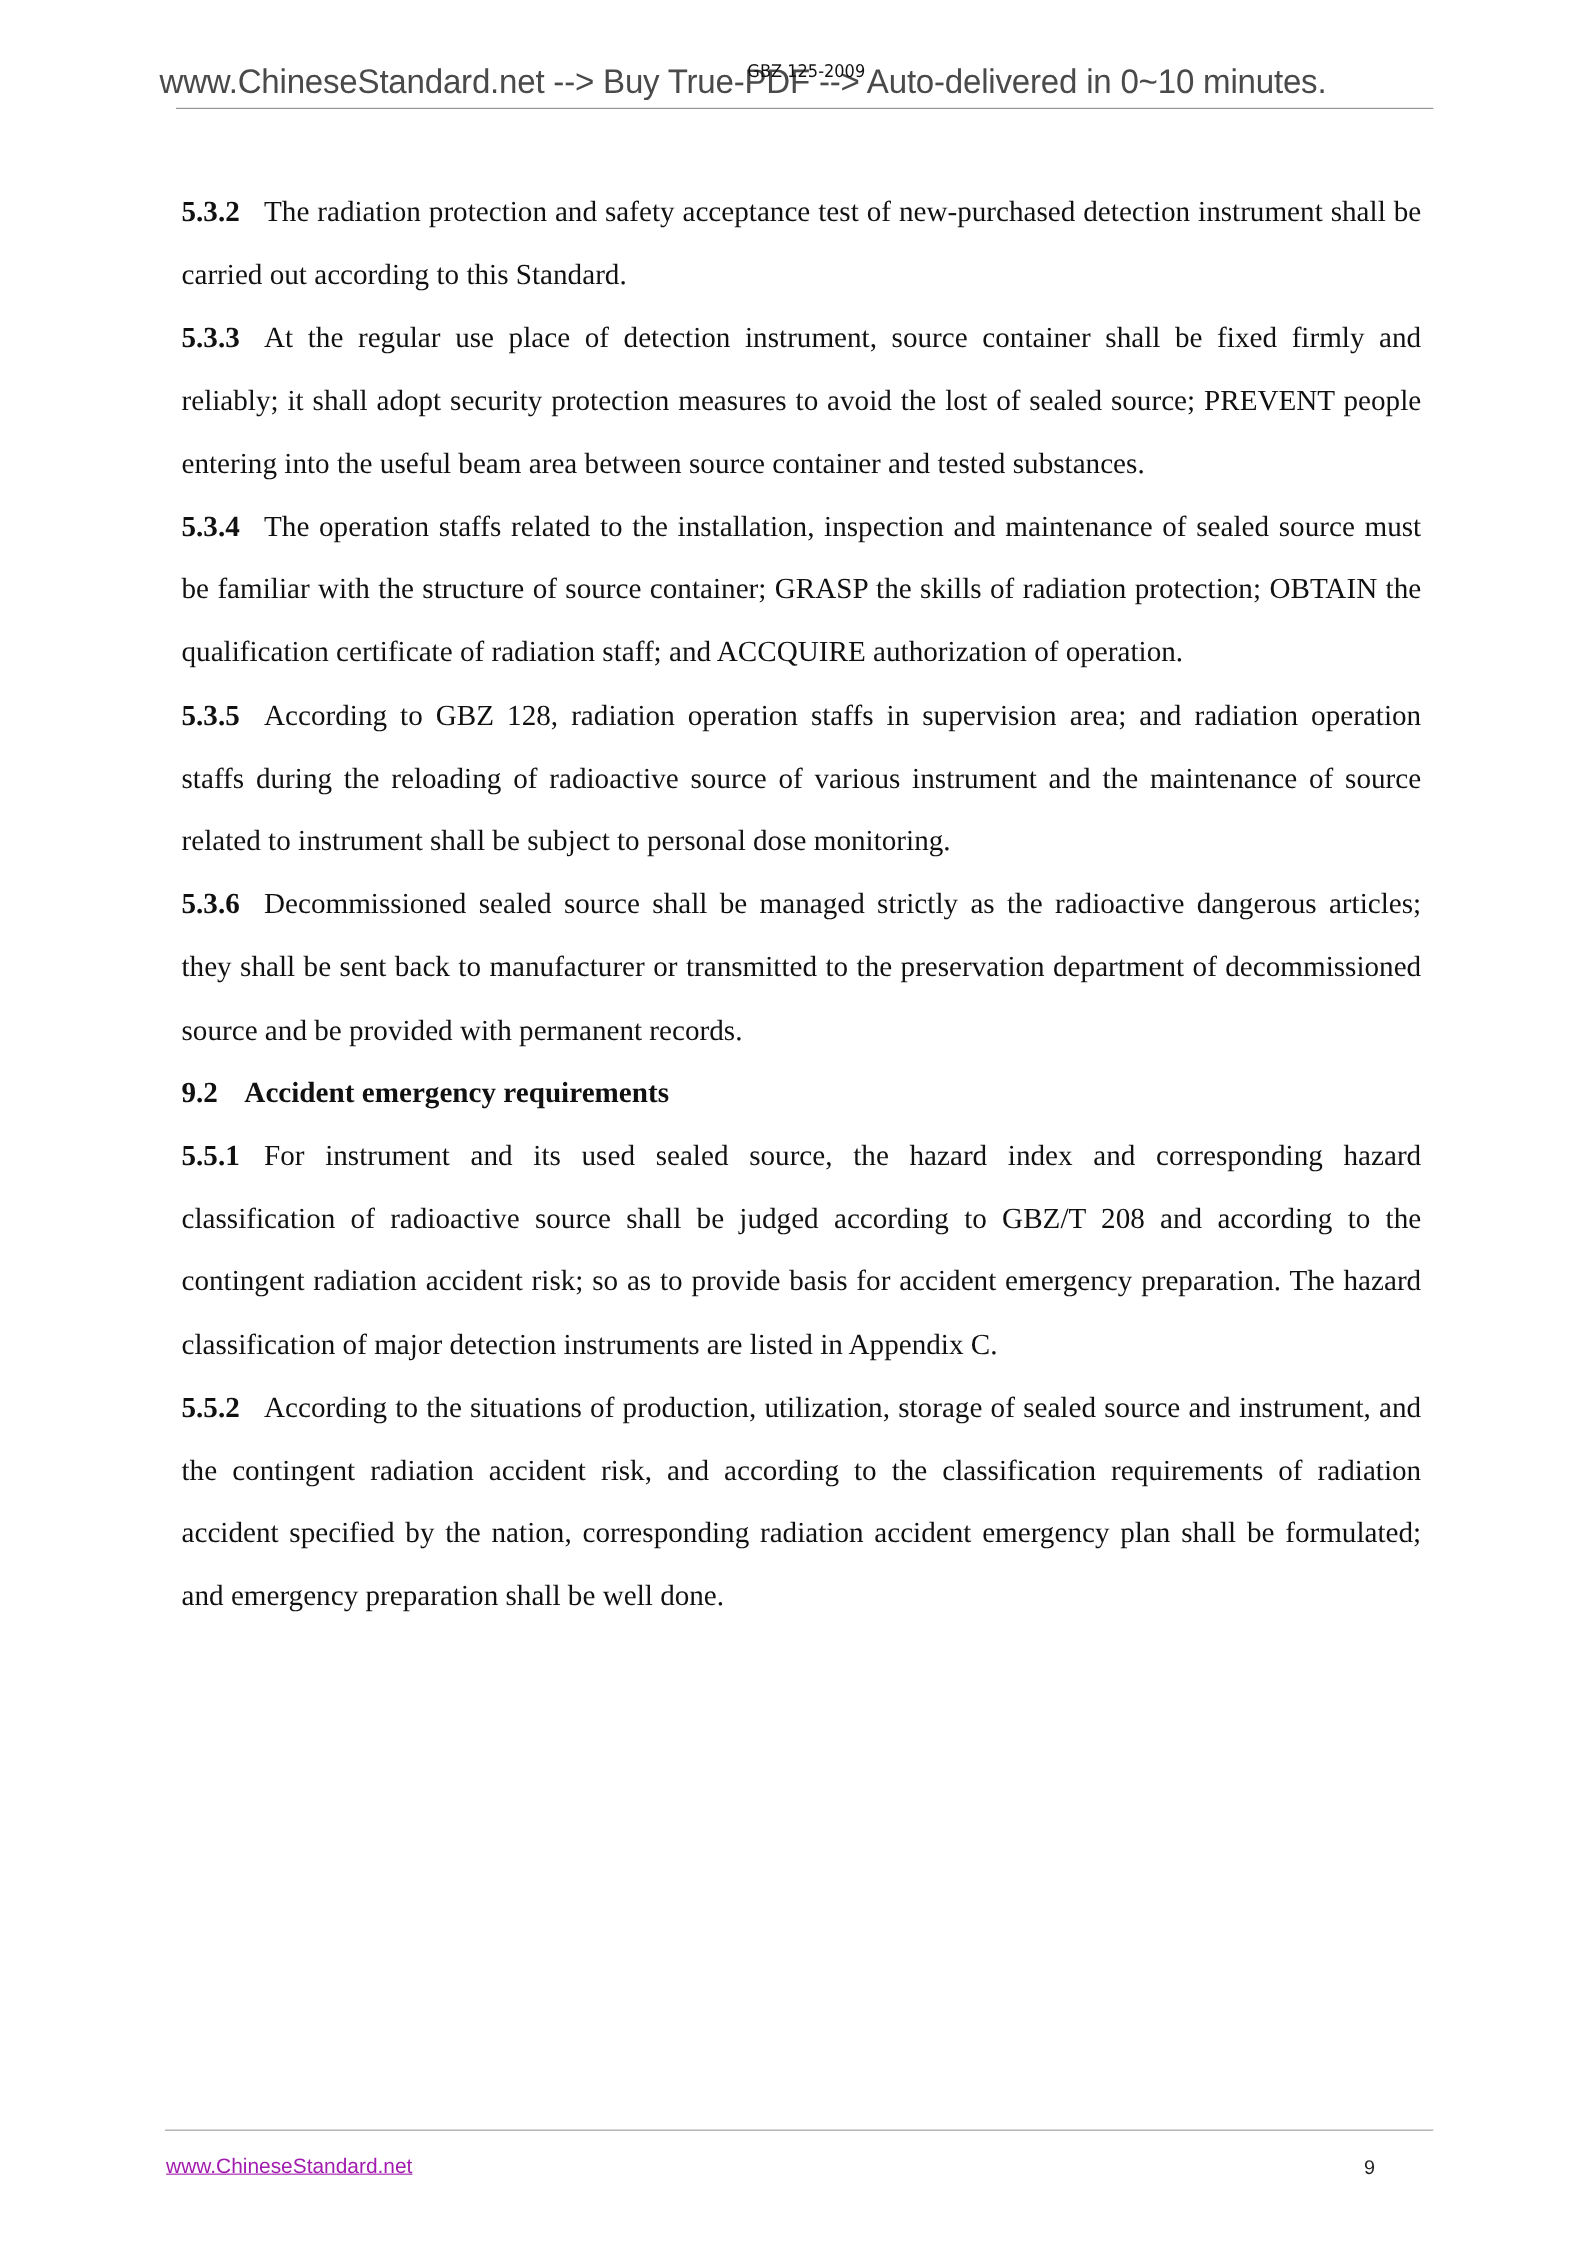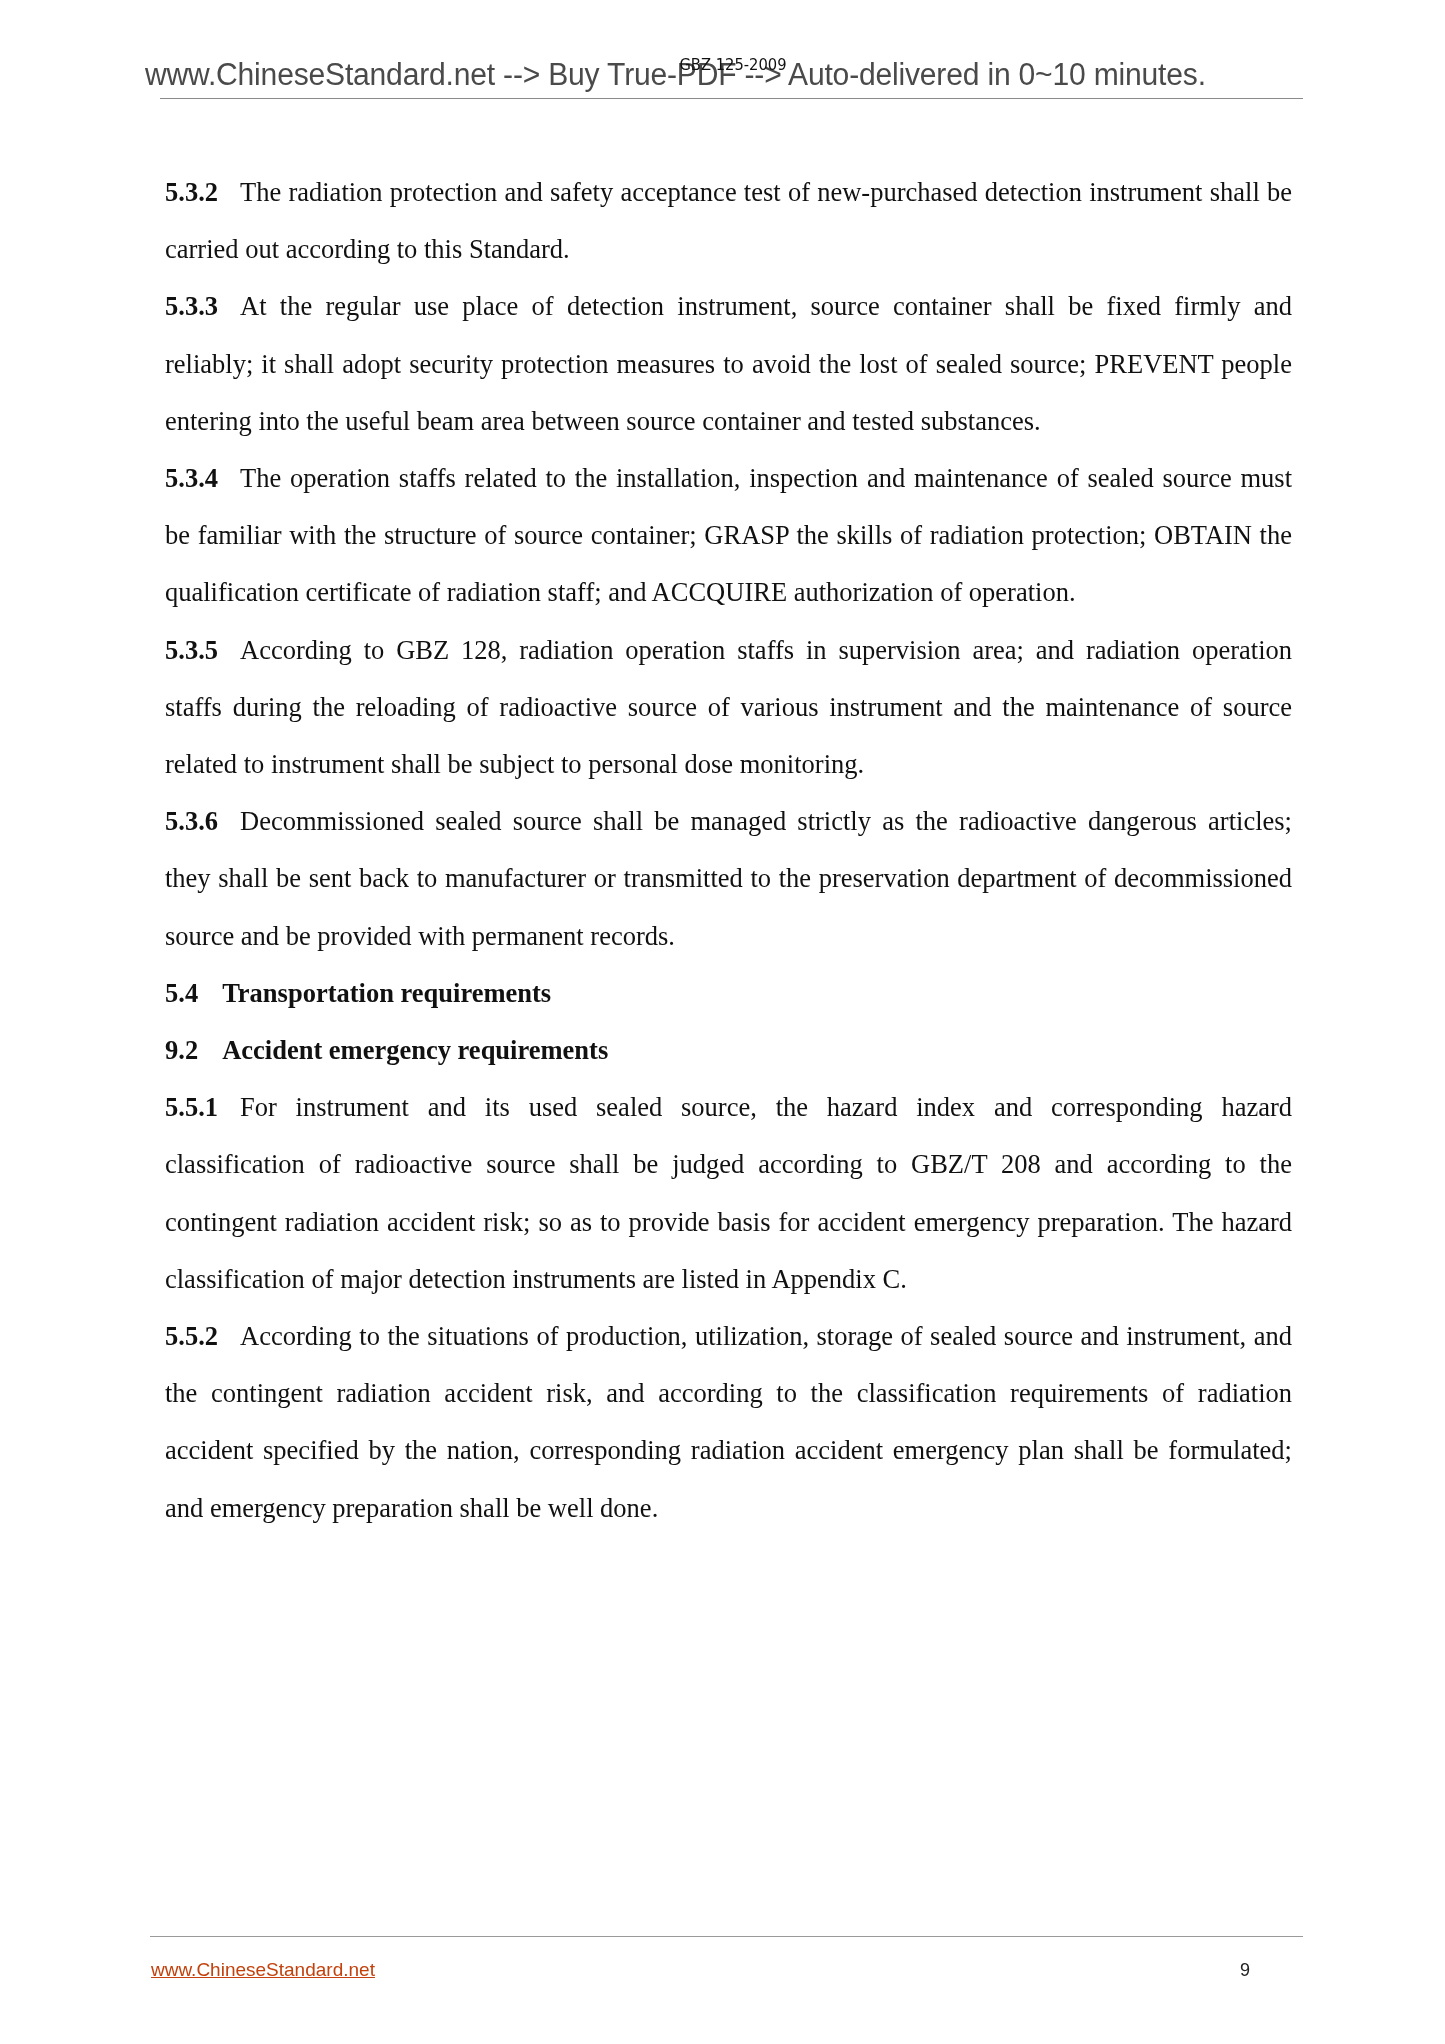--- a/index.html
+++ b/index.html
@@ -25,42 +25,41 @@
   }
   .p { margin: 0; text-align: justify; }
   .num { font-weight: bold; margin-right: 22px; }
   .sec { font-weight: bold; margin: 0; }
   .sec .num { margin-right: 24px; }
   .indent { text-indent: 52px; }
 
   .ftr-rule { position: absolute; left: 150px; top: 1936px; width: 1153px; height: 0; border-top: 1.5px solid #9a9a9a; }
   .ftr-link {
     position: absolute; left: 151px; top: 1958px;
-    font-family: "Liberation Sans", sans-serif; font-size: 19px; color: #c2410c;
+    font-family: "Liberation Sans", sans-serif; font-size: 19px; color: #a21caf;
     text-decoration: underline; line-height: 24px;
   }
   .ftr-page {
     position: absolute; left: 1240px; top: 1958px;
     font-family: "Liberation Sans", sans-serif; font-size: 18px; color: #222; line-height: 24px;
   }
 </style>
 </head>
 <body>
 
 <div class="hdr">www.ChineseStandard.net --&gt; Buy True-PDF --&gt; Auto-delivered in 0~10 minutes.</div>
 <div class="std-code">GBZ 125-2009</div>
 <div class="hdr-rule"></div>
 
 <div class="body">
   <p class="p"><span class="num">5.3.2</span><span>The radiation protection and safety acceptance test of new-purchased detection instrument shall be carried out according to this Standard.</span></p>
   <p class="p"><span class="num">5.3.3</span><span>At the regular use place of detection instrument, source container shall be fixed firmly and reliably; it shall adopt security protection measures to avoid the lost of sealed source; PREVENT people entering into the useful beam area between source container and tested substances.</span></p>
   <p class="p"><span class="num">5.3.4</span><span>The operation staffs related to the installation, inspection and maintenance of sealed source must be familiar with the structure of source container; GRASP the skills of radiation protection; OBTAIN the qualification certificate of radiation staff; and ACCQUIRE authorization of operation.</span></p>
   <p class="p"><span class="num">5.3.5</span><span>According to GBZ 128, radiation operation staffs in supervision area; and radiation operation staffs during the reloading of radioactive source of various instrument and the maintenance of source related to instrument shall be subject to personal dose monitoring.</span></p>
   <p class="p"><span class="num">5.3.6</span><span>Decommissioned sealed source shall be managed strictly as the radioactive dangerous articles; they shall be sent back to manufacturer or transmitted to the preservation department of decommissioned source and be provided with permanent records.</span></p>
-  <p class="sec"><span class="num">5.4</span><span>Transportation requirements</span></p>
   <p class="sec"><span class="num">9.2</span><span>Accident emergency requirements</span></p>
   <p class="p"><span class="num">5.5.1</span><span>For instrument and its used sealed source, the hazard index and corresponding hazard classification of radioactive source shall be judged according to GBZ/T 208 and according to the contingent radiation accident risk; so as to provide basis for accident emergency preparation. The hazard classification of major detection instruments are listed in Appendix C.</span></p>
   <p class="p"><span class="num">5.5.2</span><span>According to the situations of production, utilization, storage of sealed source and instrument, and the contingent radiation accident risk, and according to the classification requirements of radiation accident specified by the nation, corresponding radiation accident emergency plan shall be formulated; and emergency preparation shall be well done.</span></p>
 </div>
 
 <div class="ftr-rule"></div>
 <a class="ftr-link">www.ChineseStandard.net</a>
 <div class="ftr-page">9</div>
 
 </body></html>

